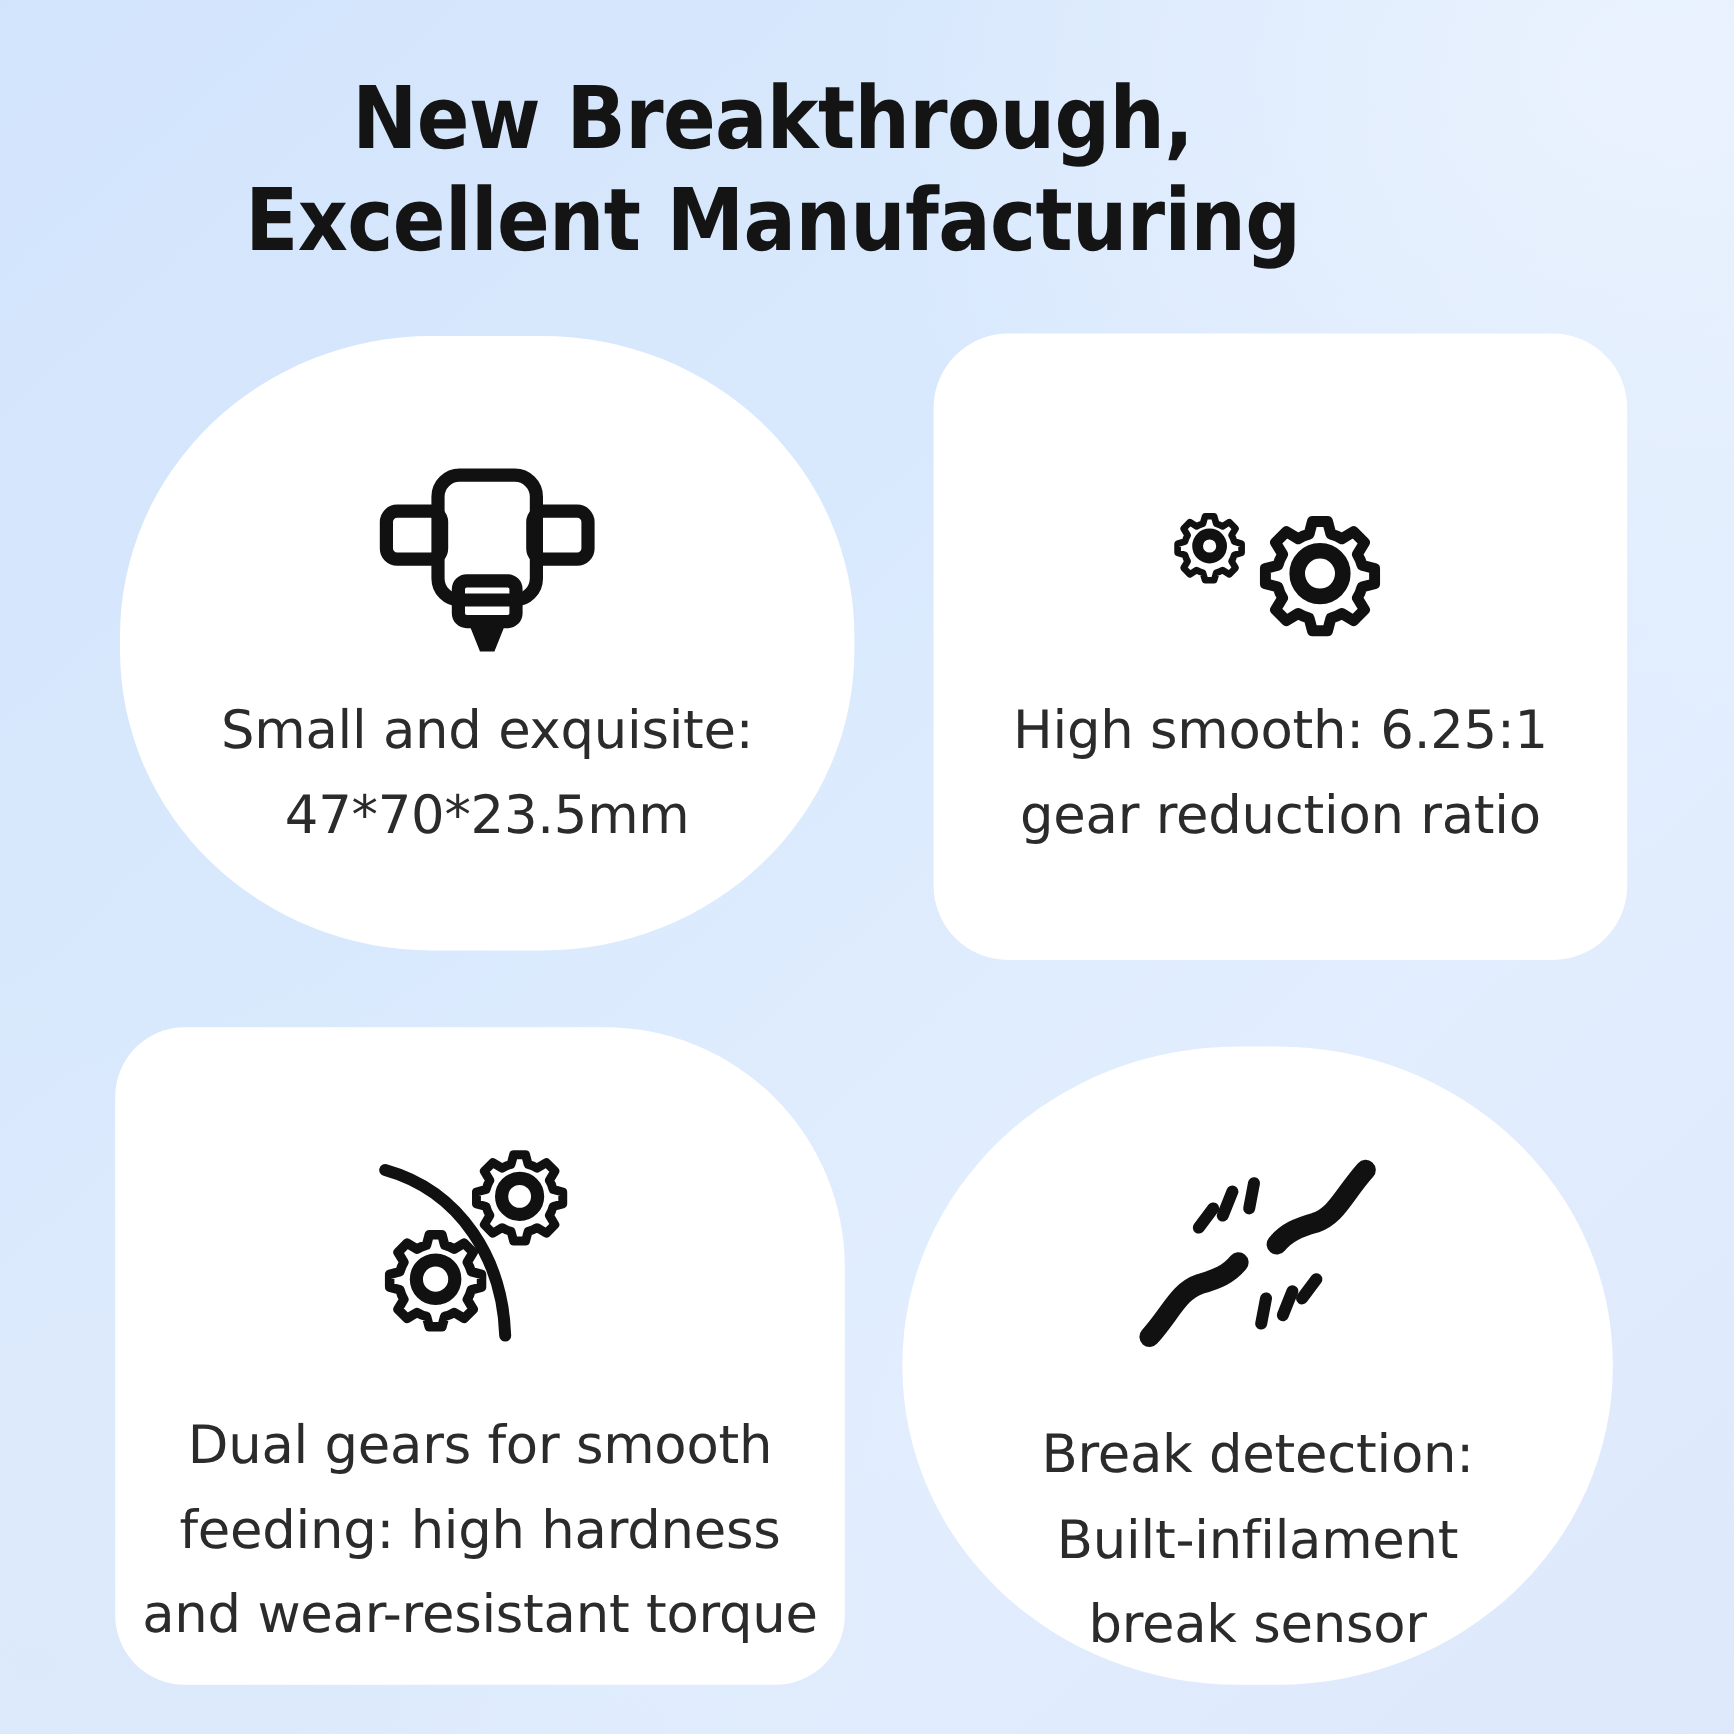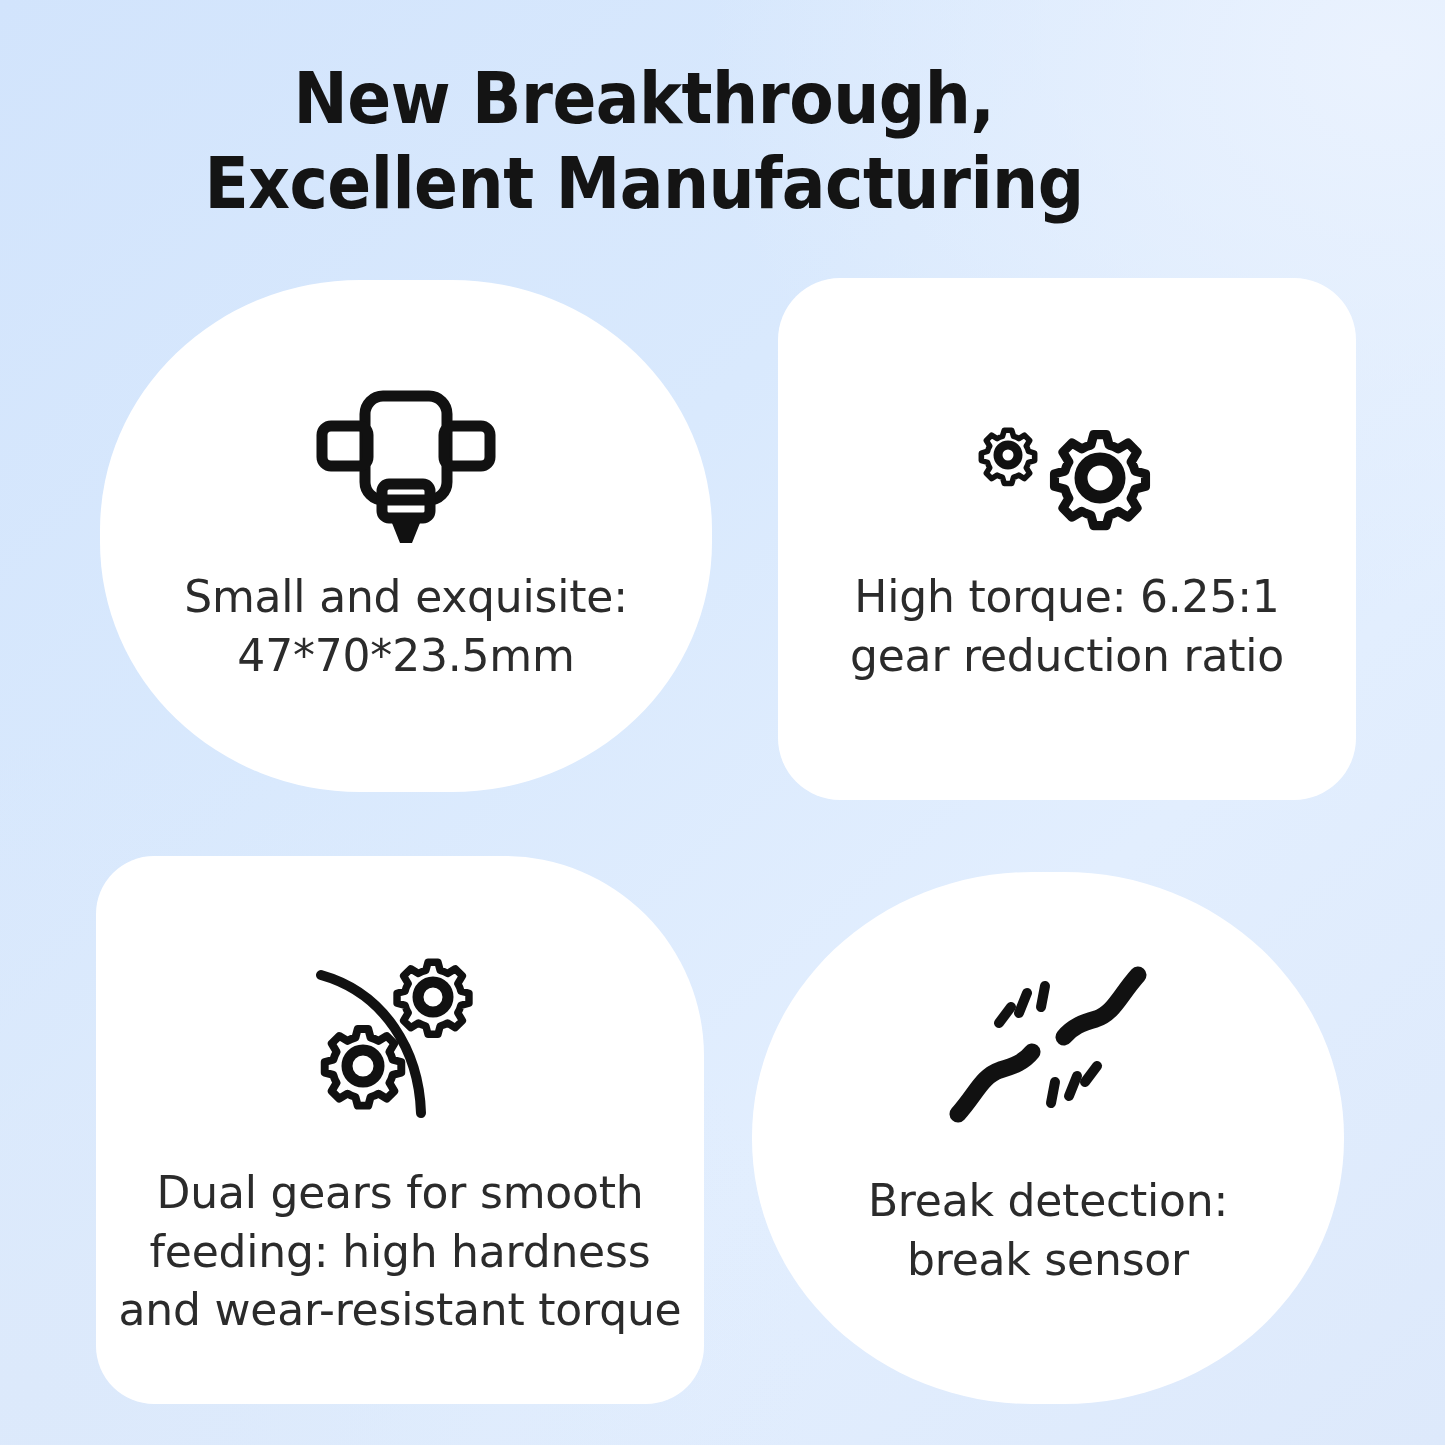--- a/index.html
+++ b/index.html
@@ -98,21 +98,21 @@
     left: 0;
     width: 100%;
     text-align: center;
     color: #2b2b2b;
     font-size: 44px;
     line-height: 1.33;
     font-weight: 400;
     font-family: "DejaVu Sans", "Liberation Sans", sans-serif;
     letter-spacing: -0.2px;
   }
-  .caption .line { display: block; white-space: nowrap; }
+  .caption .line { display: block; white-space: nowrap; margin-top: 12px; }
 
   #card-1 .caption { top: 288px; }
   #card-2 .caption { top: 290px; }
   #card-3 .caption { top: 308px; }
   #card-4 .caption { top: 300px; }
 </style>
 </head>
 <body>
 
 <div id="poster">
@@ -149,21 +149,21 @@
           <circle cx="0" cy="0" r="10" fill="none" stroke="#111111" stroke-width="9"></circle>
         </g>
 
         <g transform="translate(140,70)">
           <path d="M-9,-62 h18 l4,15 a46,46 0 0 1 13,5.5 l14,-8.5 l13,13 l-8.5,14 a46,46 0 0 1 5.5,13 l15,4 v18 l-15,4 a46,46 0 0 1 -5.5,13 l8.5,14 l-13,13 l-14,-8.5 a46,46 0 0 1 -13,5.5 l-4,15 h-18 l-4,-15 a46,46 0 0 1 -13,-5.5 l-14,8.5 l-13,-13 l8.5,-14 a46,46 0 0 1 -5.5,-13 l-15,-4 v-18 l15,-4 a46,46 0 0 1 5.5,-13 l-8.5,-14 l13,-13 l14,8.5 a46,46 0 0 1 13,-5.5 Z" fill="none" stroke="#111111" stroke-width="13" stroke-linejoin="round" transform="scale(0.70)"></path>
           <circle cx="0" cy="0" r="19" fill="none" stroke="#111111" stroke-width="13"></circle>
         </g>
       </svg>
     </div>
     <div class="caption">
-      <span class="line">High torque: 6.25:1</span>
+      <span class="line">High smooth: 6.25:1</span>
       <span class="line">gear reduction ratio</span>
     </div>
   </div>
 
   <div class="card" id="card-3">
     <div class="icon-wrap">
       <svg width="215" height="180" viewBox="0 0 215 180">
         <path d="M28 26 C92 44, 126 102, 128 164" fill="none" stroke="#111111" stroke-width="10" stroke-linecap="round"></path>
 
         <g transform="translate(140,48)">
@@ -196,17 +196,18 @@
           <line x1="71" y1="56" x2="79" y2="36"></line>
           <line x1="93" y1="50" x2="97" y2="29"></line>
           <line x1="149" y1="109" x2="137" y2="125"></line>
           <line x1="129" y1="119" x2="121" y2="139"></line>
           <line x1="107" y1="125" x2="103" y2="146"></line>
         </g>
       </svg>
     </div>
     <div class="caption">
       <span class="line">Break detection:</span>
+      <span class="line">Built-infilament</span>
       <span class="line">break sensor</span>
     </div>
   </div>
 
 </div>
 
 </body></html>

